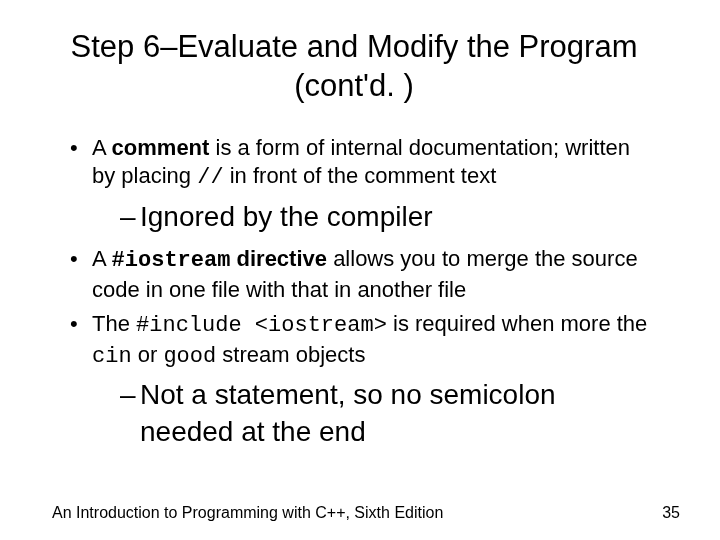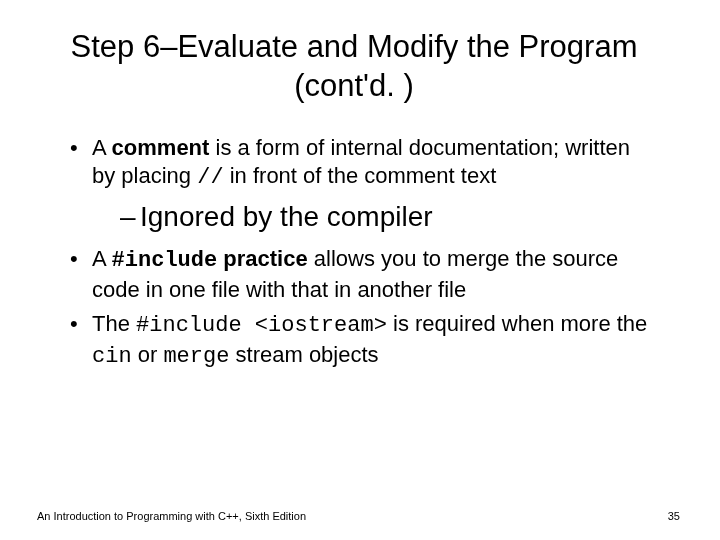--- a/index.html
+++ b/index.html
@@ -62,39 +62,41 @@
     left: 0;
     top: 0;
   }
   .code {
     font-family: "Courier New", Courier, monospace;
   }
   .bold { font-weight: bold; }
   .footer {
     position: absolute;
     bottom: 18px;
-    left: 37px;
+    left: 52px;
     right: 40px;
-    font-size: 11px;
+    font-size: 16px;
     display: flex;
     justify-content: space-between;
   }
   .pagenum { text-align: center; }
 </style>
 </head>
 <body>
 
 <div class="slide">
   <h1 class="title">Step 6–Evaluate and Modify the Program (cont'd. )</h1>
 
   <ul class="top">
       <li><span>A </span><span class="bold">comment</span><span> is a form of internal documentation; written by placing </span><span class="code">//</span><span> in front of the comment text</span><ul class="sub">
           <li><span>Ignored by the compiler</span></li>
         </ul></li>
-      <li><span>A </span><span class="code bold">#include</span><span class="bold"> practice</span><span> allows you to merge the source code in one file with that in another file</span></li>
-      <li><span>The </span><span class="code">#include &lt;iostream&gt;</span><span> is required when more the </span><span class="code">cin</span><span> or </span><span class="code">merge</span><span> stream objects</span></li>
+      <li><span>A </span><span class="code bold">#iostream</span><span class="bold"> directive</span><span> allows you to merge the source code in one file with that in another file</span></li>
+      <li><span>The </span><span class="code">#include &lt;iostream&gt;</span><span> is required when more the </span><span class="code">cin</span><span> or </span><span class="code">good</span><span> stream objects</span><ul class="sub">
+          <li><span>Not a statement, so no semicolon needed at the end</span></li>
+        </ul></li>
     </ul>
 
   <div class="footer">
     <span>An Introduction to Programming with C++, Sixth Edition</span>
     <span class="pagenum">35</span>
   </div>
 </div>
 
 </body></html>

